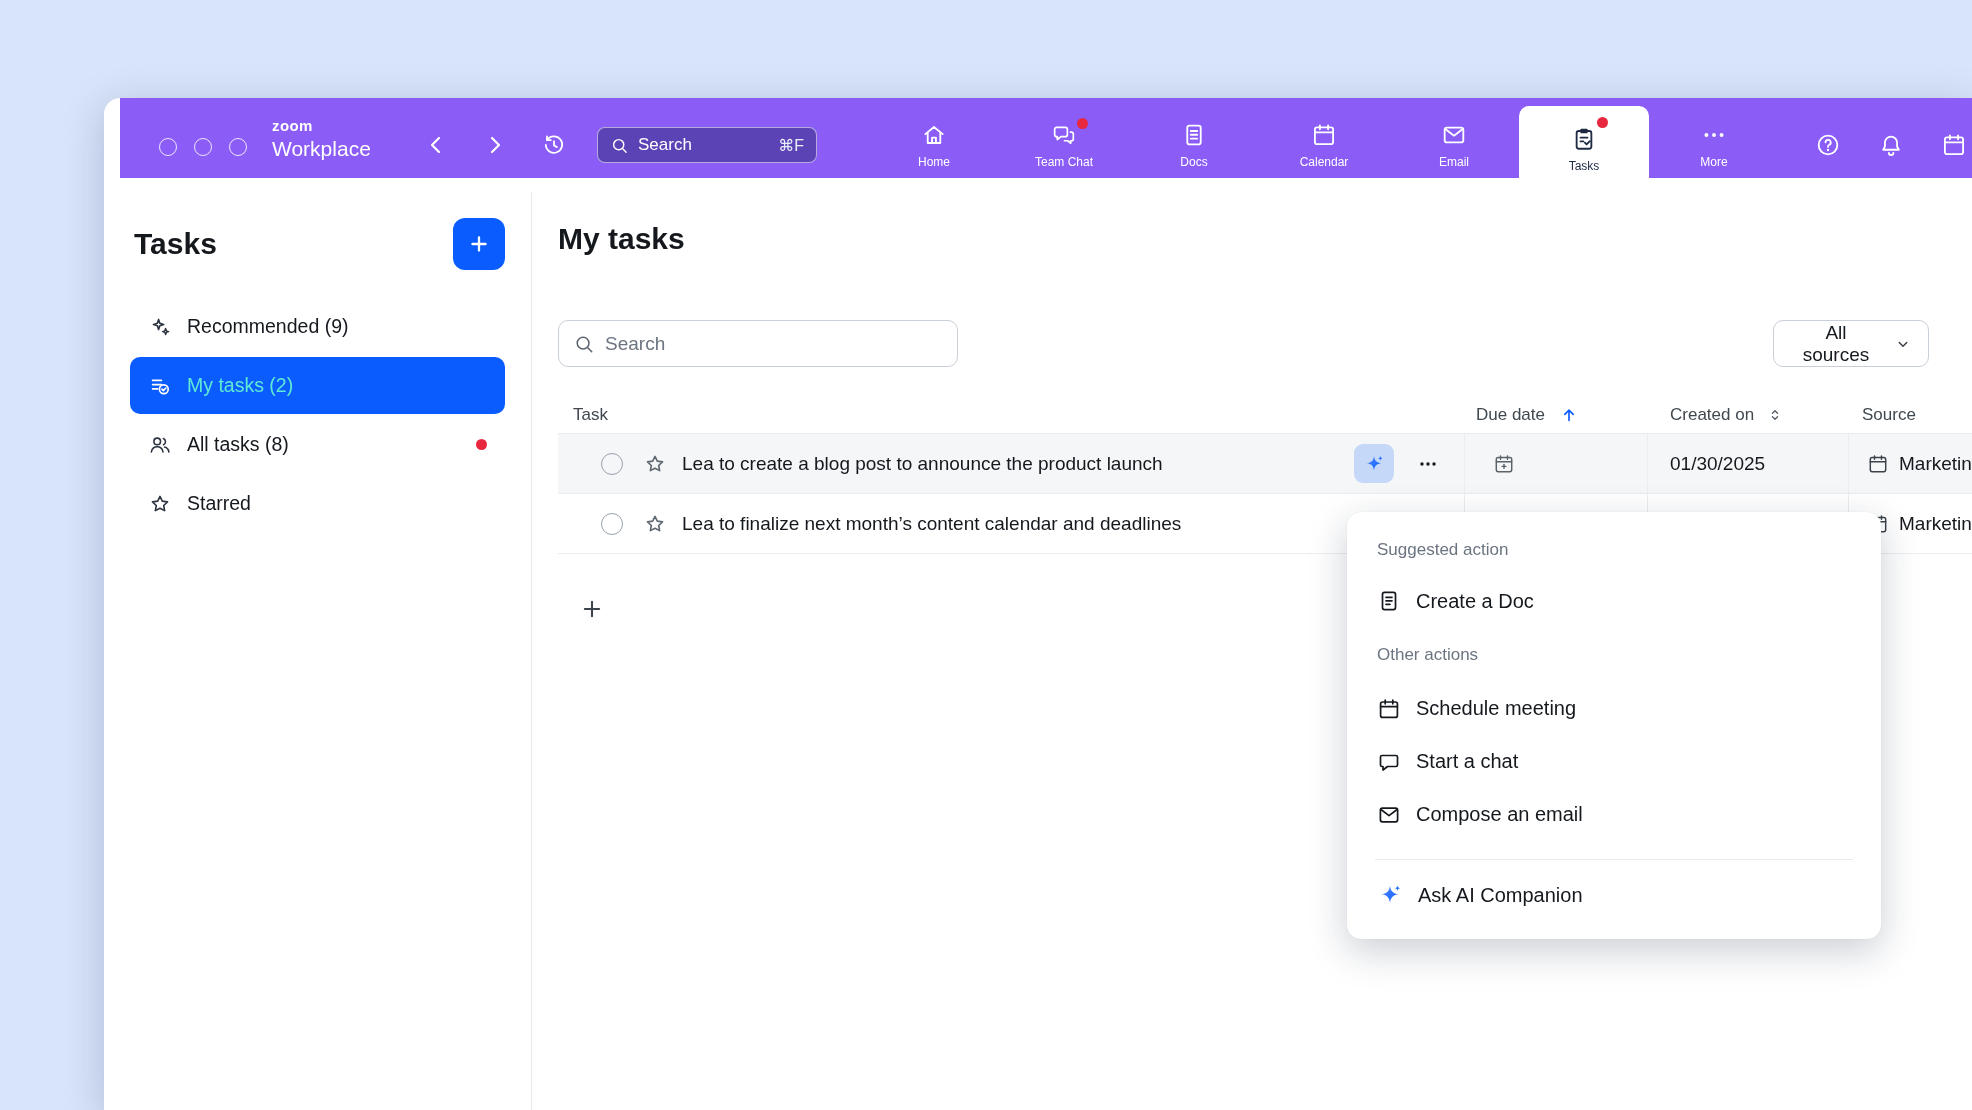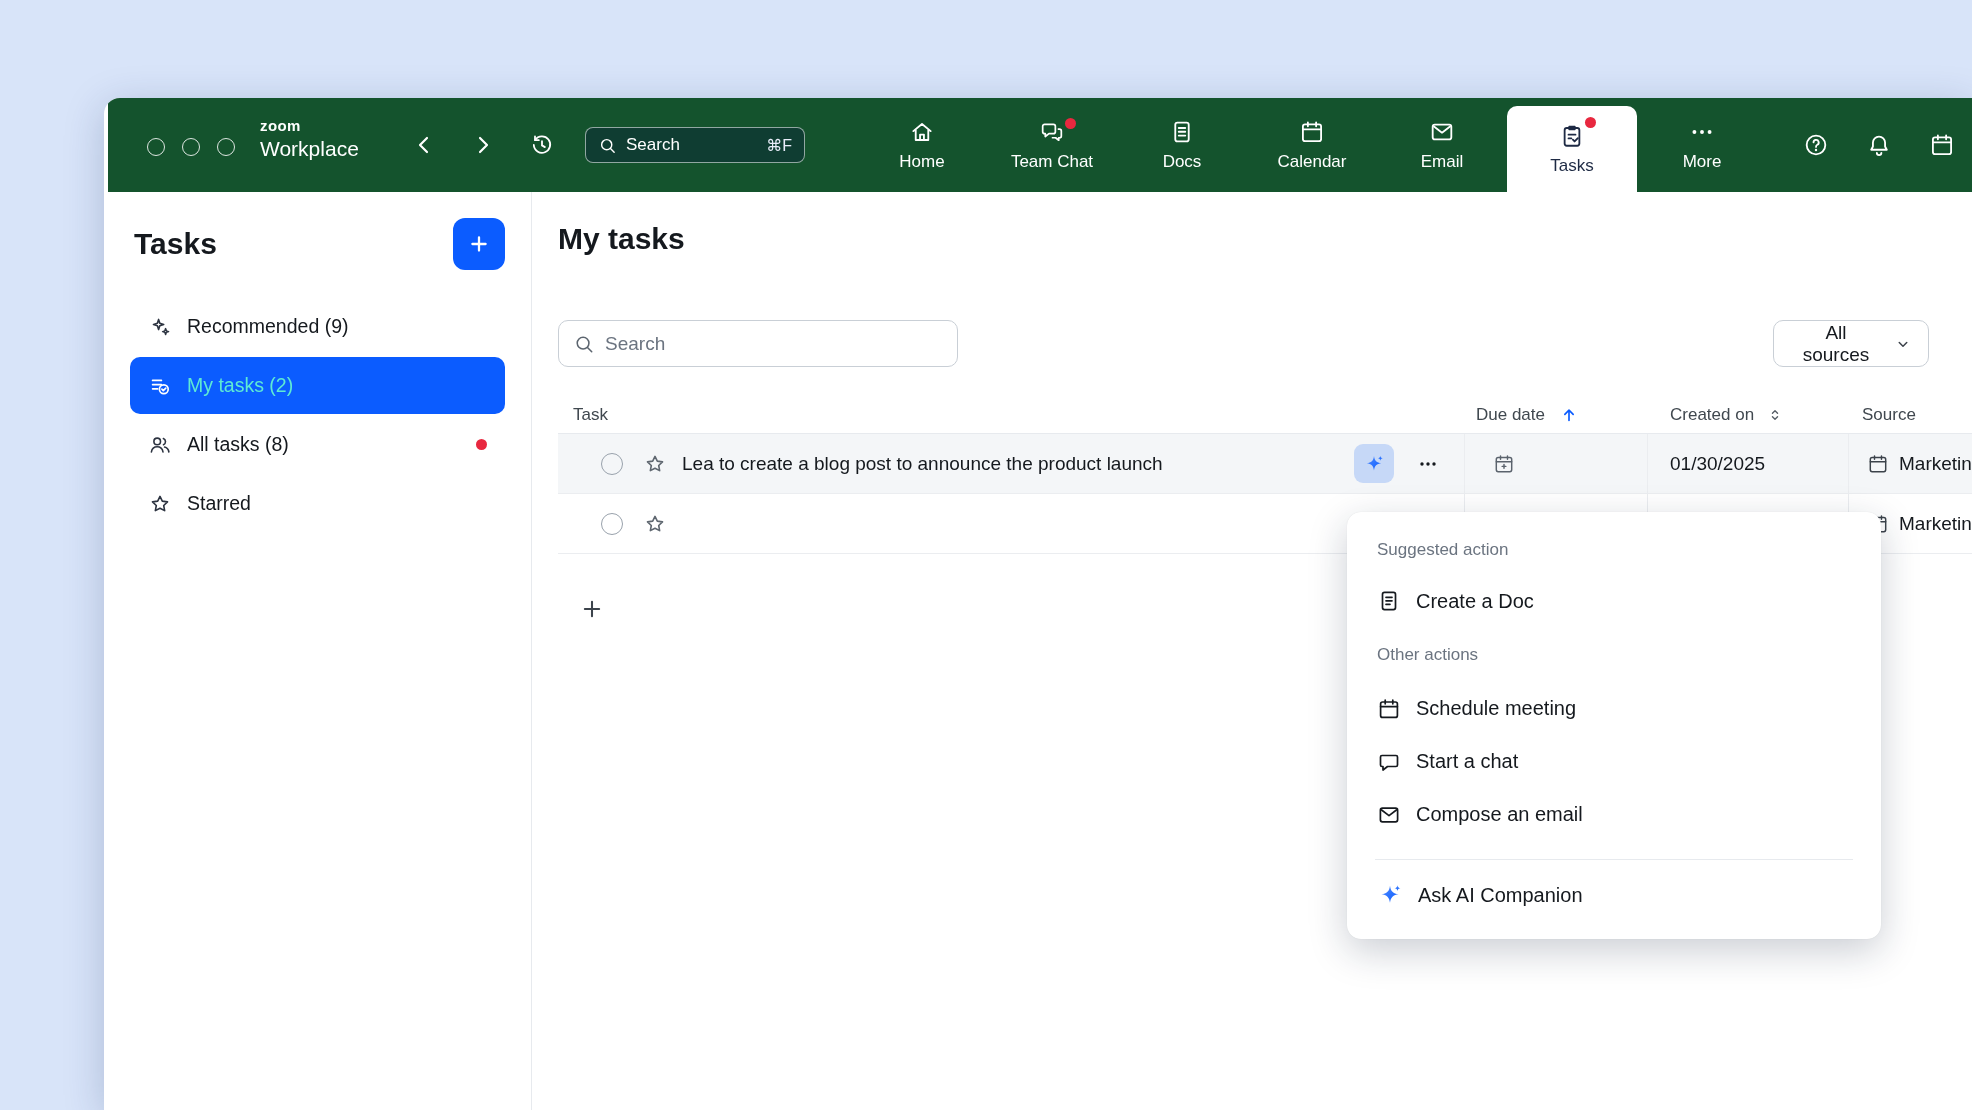--- a/index.html
+++ b/index.html
@@ -5,35 +5,35 @@
   * { margin:0; padding:0; box-sizing:border-box; }
   html,body { width:1972px; height:1110px; overflow:hidden; }
   body { font-family:"Liberation Sans","DejaVu Sans",sans-serif; background:#d8e4f9; color:#15191e; }
   svg { display:block; }
 
   .stage { position:relative; width:1972px; height:1110px; background:#d8e4f9; overflow:hidden; }
   .window { position:absolute; left:104px; top:98px; right:0; bottom:0; background:#fff;
             border-radius:16px 0 0 0; overflow:hidden; box-shadow:0 8px 40px rgba(25,45,95,.22); }
 
   
-  .topbar { position:absolute; top:0; left:4px; right:0; height:94px; background:#14532d; color:#fff; }
+  .topbar { position:absolute; top:0; left:16px; right:0; height:80px; background:#8b5cf6; color:#fff; }
   .win-controls { position:absolute; left:39px; top:40px; display:flex; gap:17px; }
   .win-controls span { width:18px; height:18px; border-radius:50%; border:1.6px solid rgba(255,255,255,.85); }
   .logo { position:absolute; left:152px; top:20px; line-height:1.1; }
   .logo .z { font-size:15px; font-weight:800; letter-spacing:.4px; display:block; }
   .logo .w { font-size:21px; font-weight:400; display:block; margin-top:2px; }
   .tb-btn { background:none; border:none; color:#fff; cursor:pointer; position:absolute; top:35px; width:24px; height:24px; padding:0; }
   .tb-search { position:absolute; left:477px; top:29px; width:220px; height:36px; border-radius:8px;
                background:rgba(5,20,60,.35); border:1px solid rgba(255,255,255,.55);
                display:flex; align-items:center; gap:9px; padding:0 12px; cursor:text; }
   .tb-search .ph { font-size:17px; color:#fff; }
   .tb-search .sc { margin-left:auto; font-size:16px; color:#e9eefb; }
   .tb-nav { position:absolute; left:749px; top:0; height:94px; display:flex; }
   .tb-item { position:relative; width:130px; height:94px; display:flex; flex-direction:column; align-items:center;
-             justify-content:center; gap:7px; font-size:17px; color:#fff; cursor:pointer; }
+             justify-content:center; gap:7px; font-size:12px; color:#fff; cursor:pointer; }
   .tb-item .ico { width:26px; height:26px; }
   .tb-item.active { background:#fff; color:#1e2a44; height:86px; margin-top:8px; border-radius:10px 10px 0 0; }
   .tb-dot { position:absolute; top:20px; left:calc(50% + 13px); width:11px; height:11px; border-radius:50%; background:#e8283f; }
   .tb-item.active .tb-dot { top:11px; }
   .tb-right { position:absolute; left:1695px; top:0; height:94px; display:flex; align-items:center; gap:37px; }
   .tb-right button { background:none; border:none; color:#fff; width:26px; height:26px; padding:0; cursor:pointer; }
 
   
   .sidebar { position:absolute; left:0; top:94px; width:428px; bottom:0; background:#fff; border-right:1px solid #e7eaee; }
   .sb-head { display:flex; align-items:center; justify-content:space-between; padding:26px 26px 0 30px; }
@@ -393,20 +393,21 @@
         </div>
 
         <div class="trow">
           <div class="cell cell-task">
             <button class="chk"></button>
             <button class="row-star">
                 <svg viewBox="0 0 24 24" width="24" height="24">
                   <path d="M12 4.4l2.3 4.75 5.2.7-3.8 3.65.95 5.15L12 16.2l-4.65 2.45.95-5.15-3.8-3.65 5.2-.7z" fill="none" stroke="currentColor" stroke-width="1.6" stroke-linejoin="round"></path>
                 </svg>
               </button>
+            <span class="task-label">Lea to finalize next month’s content calendar and deadlines</span>
           </div>
           <div class="cell cell-due"></div>
           <div class="cell cell-created"></div>
           <div class="cell cell-source">
             <span class="ico">
                 <svg viewBox="0 0 24 24" width="22" height="22">
                   <rect x="3.6" y="5" width="16.8" height="15.4" rx="2" fill="none" stroke="currentColor" stroke-width="1.6"></rect>
                   <path d="M3.6 9.6h16.8M8.2 3.2v3.6M15.8 3.2v3.6" stroke="currentColor" stroke-width="1.6" stroke-linecap="round"></path>
                 </svg>
               </span>

